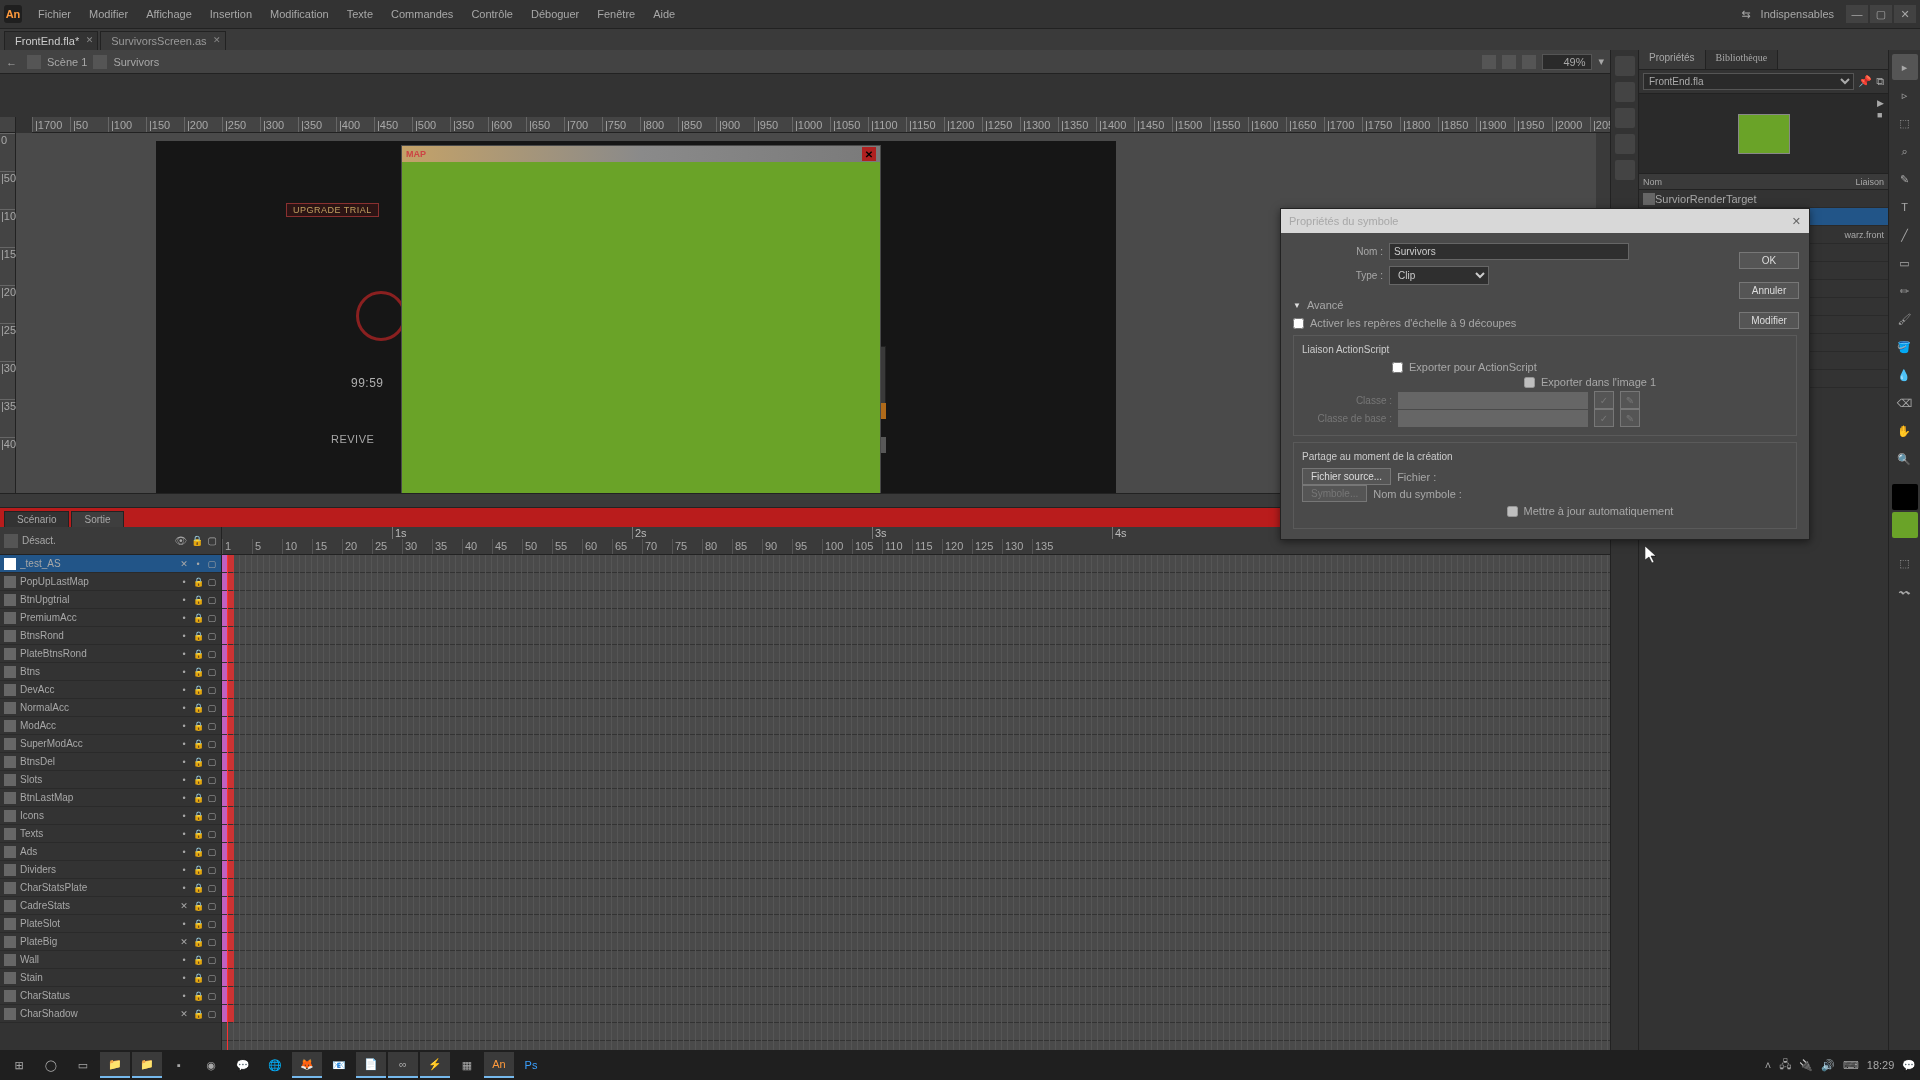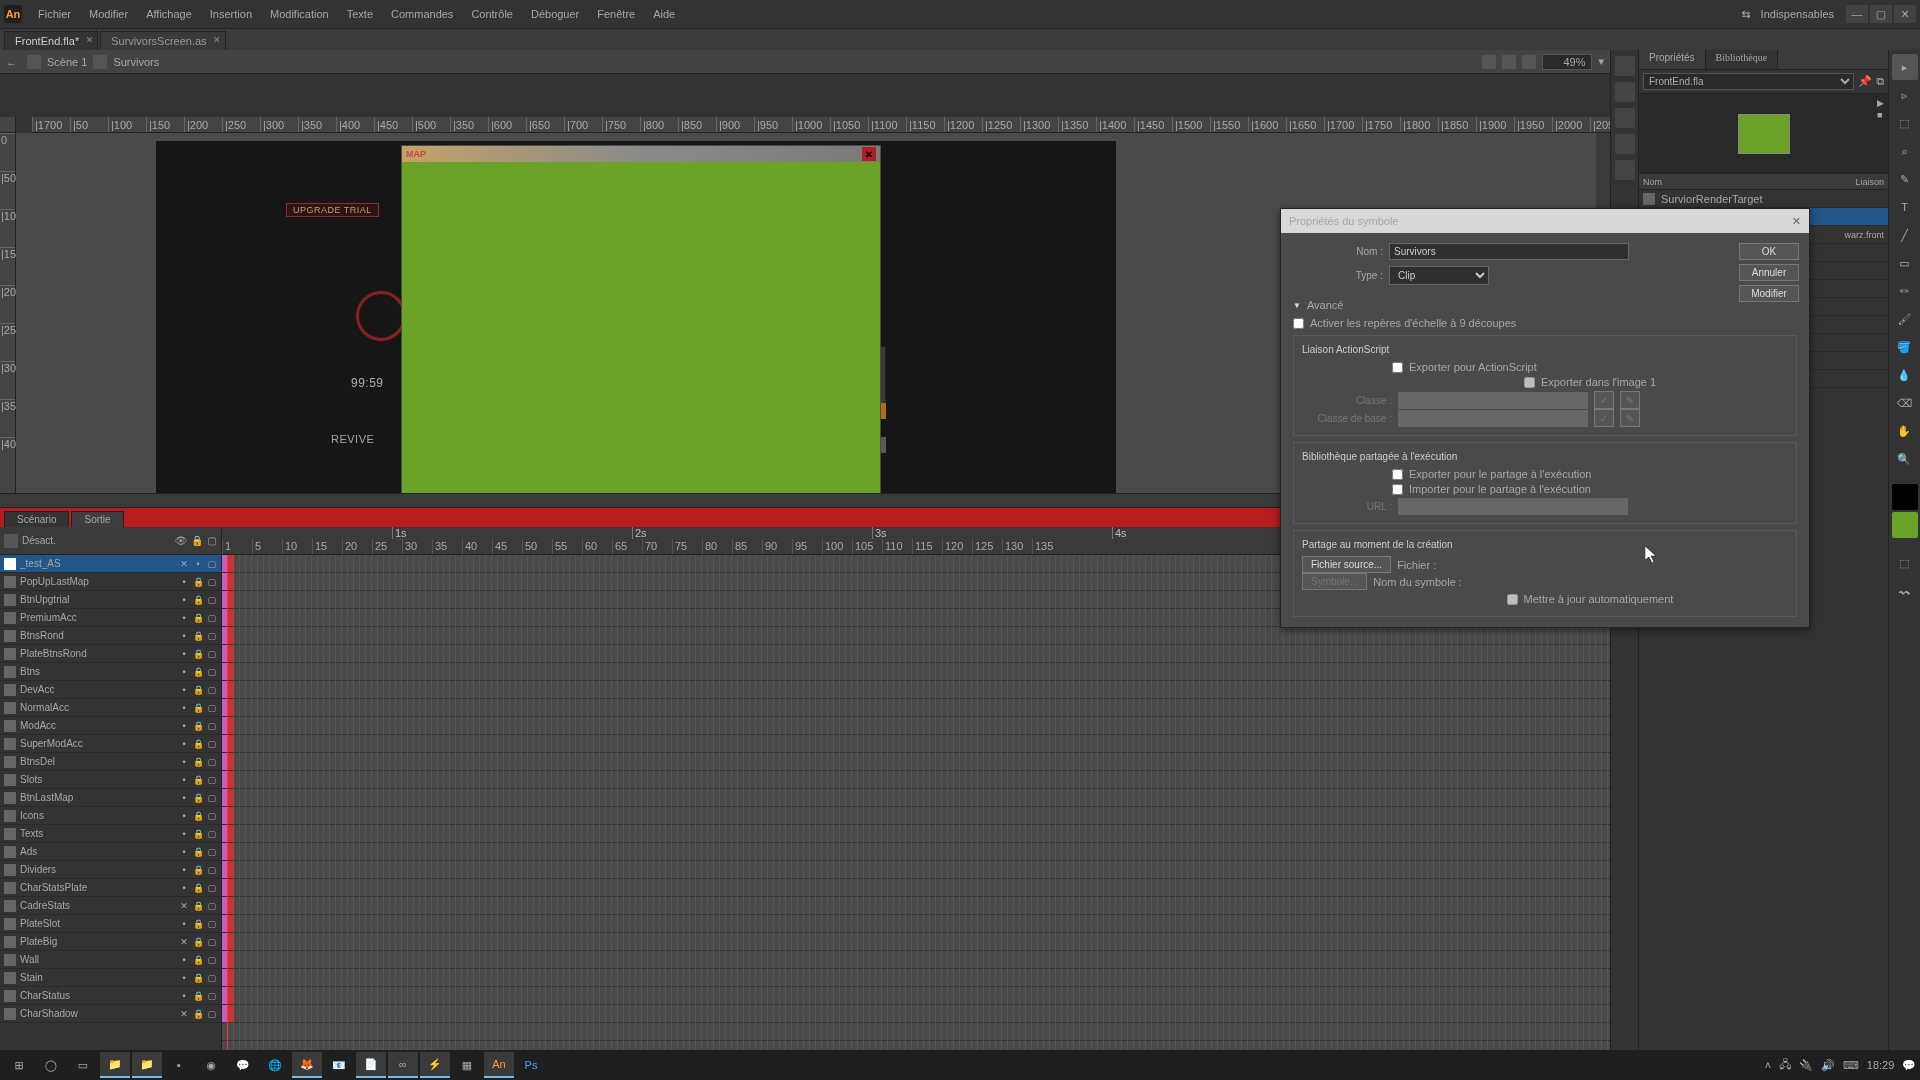--- a/index.html
+++ b/index.html
@@ -102,37 +102,37 @@
   
   
   .panel-tabs { height:20px; background:#3a3a3a; border-bottom:1px solid #222; display:flex;}
   .ptab { padding:2px 10px; font-size:10px; border-right:1px solid #222;}
   .ptab.active { background:#333;font-family:Liberation Serif, serif;}
   .lib-file { height:24px; display:flex; align-items:center; padding:0 4px; gap:4px; border-bottom:1px solid #222;}
   .lib-file select { flex:1; background:#2a2a2a; border:1px solid #555; color:#aaa; font-size:10px; padding:1px;}
   .lib-preview { height:80px; background:#2a2a2a; display:flex; align-items:center; justify-content:center; border-bottom:1px solid #222; position:relative;}
   .lib-preview .swatch { width:52px; height:40px; background:#6aa328; border:1px solid #888;}
   .lib-list { flex:1; overflow-y:auto; background:#333;}
-  .lib-row { height:18px; display:flex; align-items:center; gap:6px; padding:0 4px; border-bottom:1px solid #2a2a2a;}
+  .lib-row { height:18px; display:flex; align-items:center; padding:0 4px; border-bottom:1px solid #2a2a2a;}
   .lib-row.sel { background:#225588; color:#fff;}
   .lib-row .li-icon { width:12px; height:12px; background:#666; display:inline-block;}
   .lib-foot { height:20px; background:#3a3a3a; border-top:1px solid #222; display:flex; align-items:center; gap:4px; padding:0 4px;}
   
   
   .modal { position:fixed; left:1280px; top:208px; width:530px; background:#4a4a4a; border:1px solid #222; box-shadow:0 2px 8px rgba(0,0,0,0.5); z-index:50;}
   .modal-title { height:24px; background:#d8d8d8; color:#333; display:flex; align-items:center; padding:0 8px; font-size:11px;}
   .modal-title .x { margin-left:auto; color:#666; cursor:pointer;}
   .modal-body { padding:10px 12px; display:flex; flex-direction:column; gap:6px;}
   .form-row { display:flex; align-items:center; gap:6px;}
   .form-row label { width:90px; text-align:right; font-size:10px;}
   .form-row input[type=text], .form-row select { background:#2f2f2f; border:1px solid #666; color:#ccc; padding:2px 4px; font-size:10px;}
   .form-row input[type=text] { width:240px;}
   .form-row select { width:100px;}
   .modal-btns { position:absolute; right:10px; top:34px; display:flex; flex-direction:column; gap:4px;}
-  .modal-btns button { width:60px; background:#555; border:1px solid #777; color:#ddd; padding:2px 0; font-size:10px;}
+  .modal-btns button { width:60px; background:#555; border:1px solid #777; color:#ddd; padding:2px 0; font-size:10px;margin-top:9px;}
   .section { margin-top:8px;}
   .section-head { display:flex; align-items:center; gap:6px; font-size:10px; color:#ddd; margin-bottom:6px;}
   .section-head::before { content:"▼"; font-size:8px;}
   .fieldset { border:1px solid #5a5a5a; padding:8px; margin-top:6px;}
   .fieldset-title { font-size:10px; color:#ccc; margin-bottom:6px;}
   .chk { display:flex; align-items:center; gap:6px; font-size:10px; margin:3px 0;}
   .chk input { width:11px; height:11px;}
   .disabled { color:#777 !important;justify-content:center;}
   .sq-btn { width:20px; height:18px; background:#555; border:1px solid #777; display:inline-flex; align-items:center; justify-content:center; font-size:10px;}
   .src-btn { background:#555; border:1px solid #777; color:#ddd; padding:2px 8px; font-size:10px;}
@@ -775,35 +775,20 @@
             <span class="sq-btn disabled">✎</span>
           </div>
         <div class="form-row">
             <label class="disabled">Classe de base :</label>
             <input type="text" disabled="" style="width: 190px; background: rgb(102, 102, 102);">
             <span class="sq-btn disabled">✓</span>
             <span class="sq-btn disabled">✎</span>
           </div>
       </div>
 
-      <div class="fieldset">
-        <div class="fieldset-title">Bibliothèque partagée à l'exécution</div>
-        <div class="chk" style="margin-left:90px;">
-            <input type="checkbox" style="">
-            <span>Exporter pour le partage à l'exécution</span>
-          </div>
-        <div class="chk" style="margin-left:90px;">
-            <input type="checkbox" style="">
-            <span>Importer pour le partage à l'exécution</span>
-          </div>
-        <div class="form-row">
-            <label class="disabled">URL :</label>
-            <input type="text" disabled="" style="width: 230px; background: rgb(102, 102, 102);">
-          </div>
-      </div>
 
       <div class="fieldset">
         <div class="fieldset-title">Partage au moment de la création</div>
         <div class="form-row">
           <button class="src-btn">Fichier source...</button>
           <span>Fichier :</span>
         </div>
         <div class="form-row">
           <button class="src-btn disabled" disabled="">Symbole...</button>
           <span>Nom du symbole :</span>

